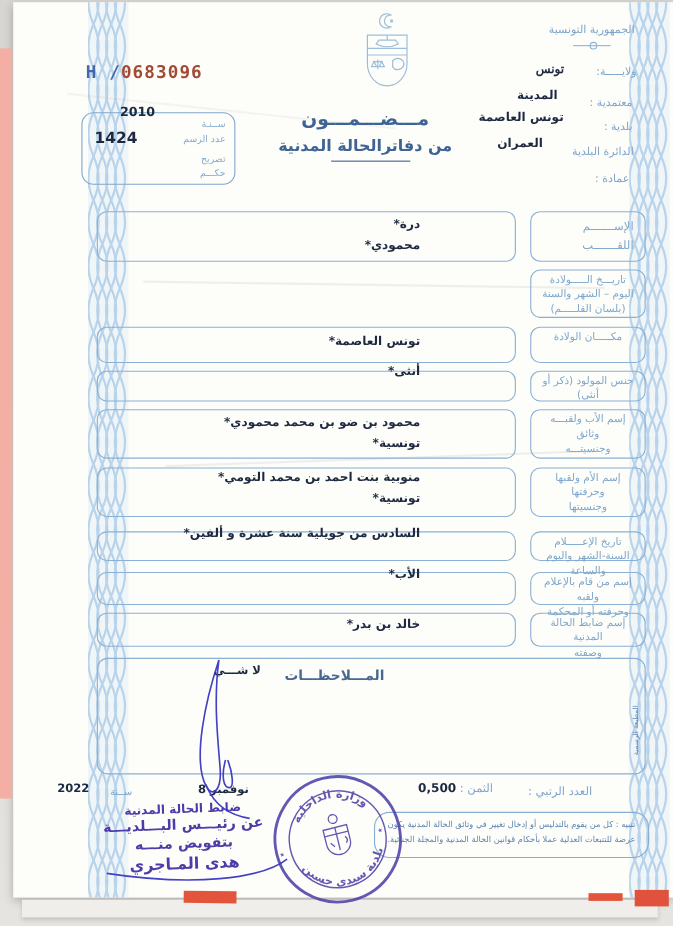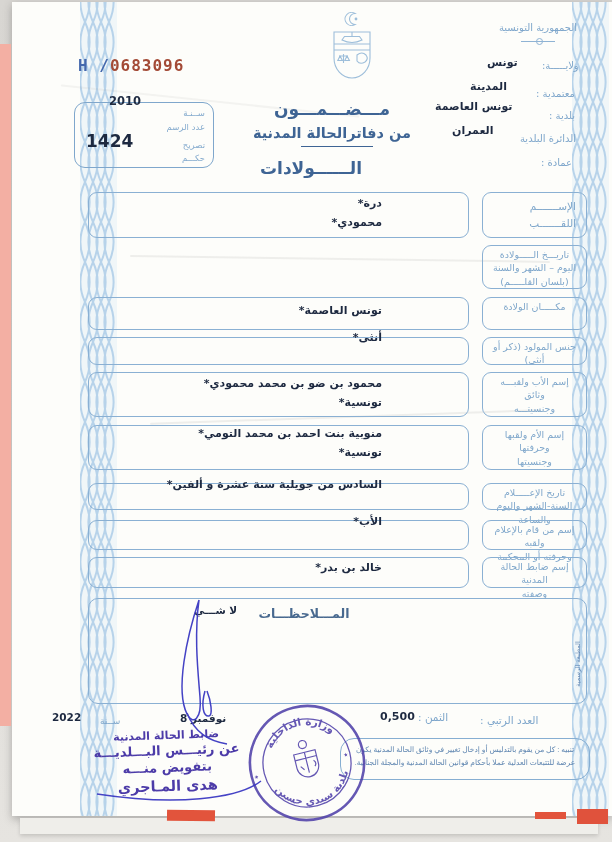--- a/index.html
+++ b/index.html
@@ -22,24 +22,24 @@
   #divider-line{left:521px;top:41px;width:34px;border-top:1px solid #8fb3d4;}
   #divider-dot{left:536px;top:38px;width:5px;height:5px;border:1px solid #8fb3d4;border-radius:50%;}
   #emblem{left:326px;top:10px;width:52px;height:84px;}
   #serial{left:78px;top:56px;direction:ltr;font-family:"DejaVu Sans Mono","DejaVu Sans",monospace;font-size:16px;font-weight:bold;letter-spacing:1px;}
   #serial .pfx{color:#4468ad;} #serial .num{color:#a34a36;}
   #reg-box{left:74px;top:102px;width:138px;height:64px;border:1.3px solid #7fa7cc;border-radius:11px;}
   .rb-label{position:absolute;right:8px;font-size:8.5px;color:#85abce;}
   #rb-year-l{top:5px;} #rb-record-l{top:19px;} #rb-decl-l{top:37px;} #rb-judg-l{top:50px;}
   .typed{font-weight:bold;color:#1d2940;}
   #rb-2010{position:absolute;left:34px;top:-9px;font-size:11.5px;}
-  #rb-1424{position:absolute;left:11px;top:28px;font-size:17px;text-align:right;}
+  #rb-1424{position:absolute;left:11px;top:15px;font-size:14px;text-align:right;}
 
   .reg-label{font-size:10px;color:#7ea6cb;}
-  #wilaya-l{left:542px;top:60px;} #wilaya-v{left:487px;top:56px;font-size:11px;}
+  #wilaya-l{left:542px;top:60px;} #wilaya-v{left:487px;top:56px;font-size:11px;font-family:Liberation Serif, serif;}
   #deleg-l{left:536px;top:88px;} #deleg-v{left:470px;top:80px;font-size:11px;}
   #munic-l{left:549px;top:110px;} #munic-v{left:435px;top:100px;font-size:11px;}
   #district-l{left:520px;top:133px;} #district-v{left:452px;top:124px;font-size:11px;}
   #imada-l{left:541px;top:157px;}
 
   .title{color:#3e6494;font-weight:bold;text-align:center;}
   #title1{left:252px;top:99px;width:160px;font-size:17px;letter-spacing:1px;}
   #title2{left:236px;top:125px;width:192px;font-size:14.5px;}
   #title2-underline{left:301px;top:146px;width:72px;border-top:1.2px solid #3e6494;}
   #title3{left:236px;top:158px;width:150px;font-size:17px;letter-spacing:1px;}
@@ -57,21 +57,21 @@
   .r1 .vwrap{top:1px;} .r2 .vwrap{top:-3px;} .r3 .vwrap{top:3px;} .r4 .vwrap{top:-10px;}
   .r5 .vwrap{top:1px;} .r6 .vwrap{top:-2px;} .r7 .vwrap{top:-9px;} .r8 .vwrap{top:-9px;} .r9 .vwrap{top:0;}
   .remarks{height:104px;border:1px solid #8ab0d3;border-radius:10px;position:relative;}
   #remarks-title{position:absolute;left:140px;top:7px;width:150px;text-align:center;font-size:12.5px;font-weight:bold;color:#48698f;}
   #remarks-value{position:absolute;left:105px;top:5px;font-size:10.5px;}
 
   
   #ordinal-l{left:480px;top:714px;font-size:10.5px;color:#7ea6cb;}
   #price-l{left:418px;top:711px;font-size:10.5px;color:#7ea6cb;}
   #price-v{left:380px;top:710px;font-size:11px;direction:ltr;}
-  #notice-box{left:340px;top:738px;width:250px;height:42px;box-sizing:border-box;border:1px solid #86aed2;border-radius:14px;padding:4px 10px;font-size:7.5px;line-height:1.75;color:#5e85b0;text-align:center;font-family:Liberation Serif, serif;}
+  #notice-box{left:340px;top:738px;width:250px;height:42px;box-sizing:border-box;border:1px solid #86aed2;border-radius:14px;padding:4px 10px;font-size:7.5px;line-height:1.75;color:#5e85b0;text-align:center;}
   #date-dm{left:180px;top:712px;font-size:10.5px;direction:ltr;}
   #date-year-l{left:100px;top:716px;font-size:9px;color:#7ea6cb;}
   #date-year{left:52px;top:711px;font-size:10.5px;}
   #printer-note{left:523px;top:660px;width:110px;text-align:center;font-size:6.5px;color:#6288b5;transform:rotate(-90deg);}
   #officer-stamp{left:92px;top:729px;width:150px;text-align:center;color:#4c3ba8;font-weight:bold;transform:rotate(-2deg);z-index:6;}
   #officer-stamp .s1{font-size:11px;}
   #officer-stamp .s2{font-size:13px;letter-spacing:1px;margin-top:1px;}
   #officer-stamp .s3{font-size:13px;letter-spacing:1px;margin-top:2px;}
   #officer-stamp .s4{font-size:14.5px;margin-top:3px;}
   #round-stamp{left:246px;top:702px;width:122px;height:122px;transform:rotate(-14deg);opacity:.88;z-index:5;}
@@ -155,21 +155,20 @@
   <span id="deleg-v" class="abs typed">المدينة</span>
   <span id="munic-l" class="abs reg-label">بلدية :</span>
   <span id="munic-v" class="abs typed">تونس العاصمة</span>
   <span id="district-l" class="abs reg-label">الدائرة البلدية</span>
   <span id="district-v" class="abs typed">العمران</span>
   <span id="imada-l" class="abs reg-label">عمادة :</span>
 
   <div id="title2" class="abs title">من دفاترالحالة المدنية</div>
   <div id="title1" class="abs title">مـــضـــمـــون</div>
   <div id="title2-underline" class="abs"></div>
-  <div id="title3" class="abs title">الــــــولادات</div>
 
   <div id="table">
     <div class="trow r1">
       <div class="lbox">
         <div>الإســـــــم</div>
         <div>اللقـــــــب</div>
       </div>
       <div class="vbox">
         <div class="vwrap">
           <div>درة*</div>

